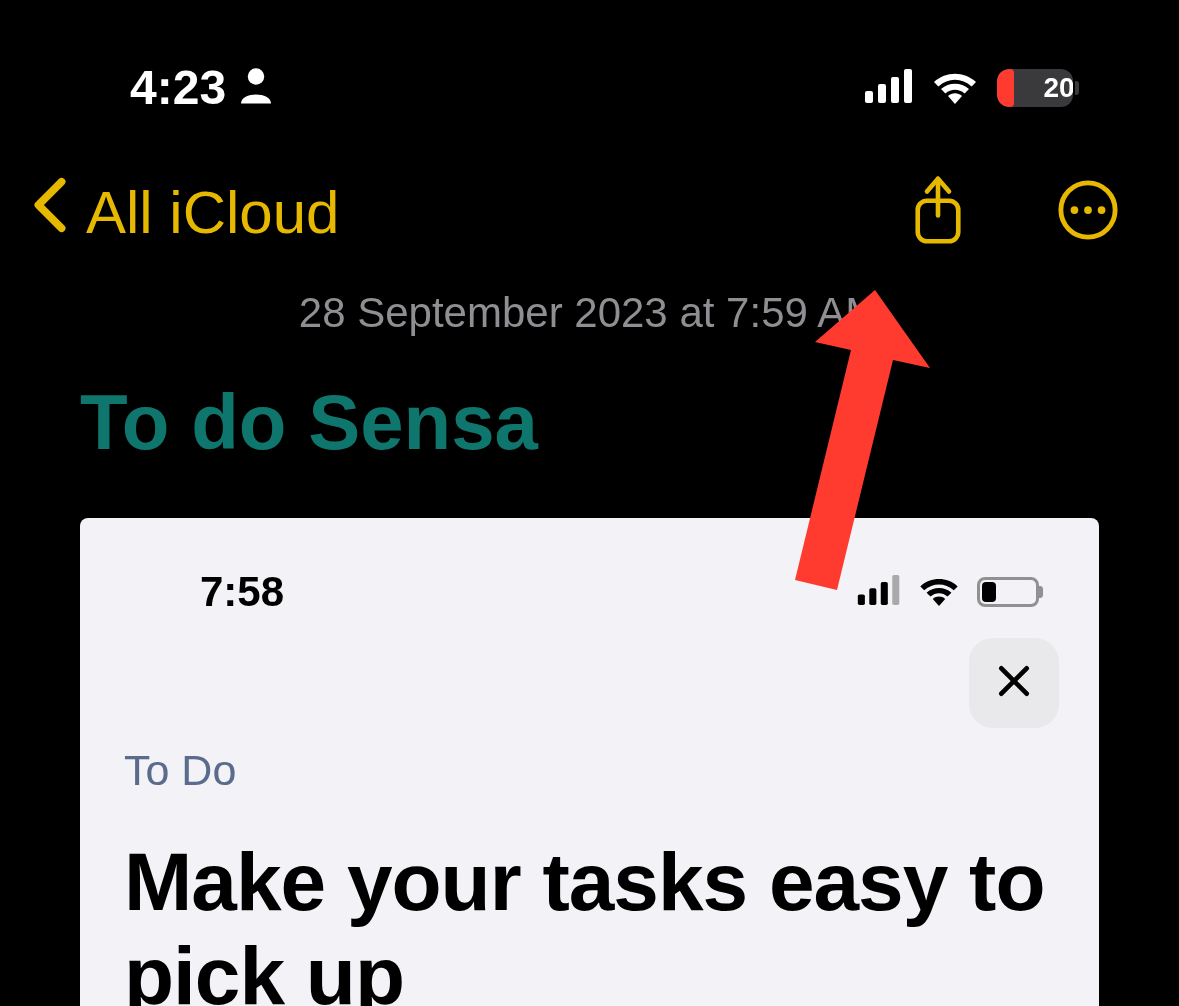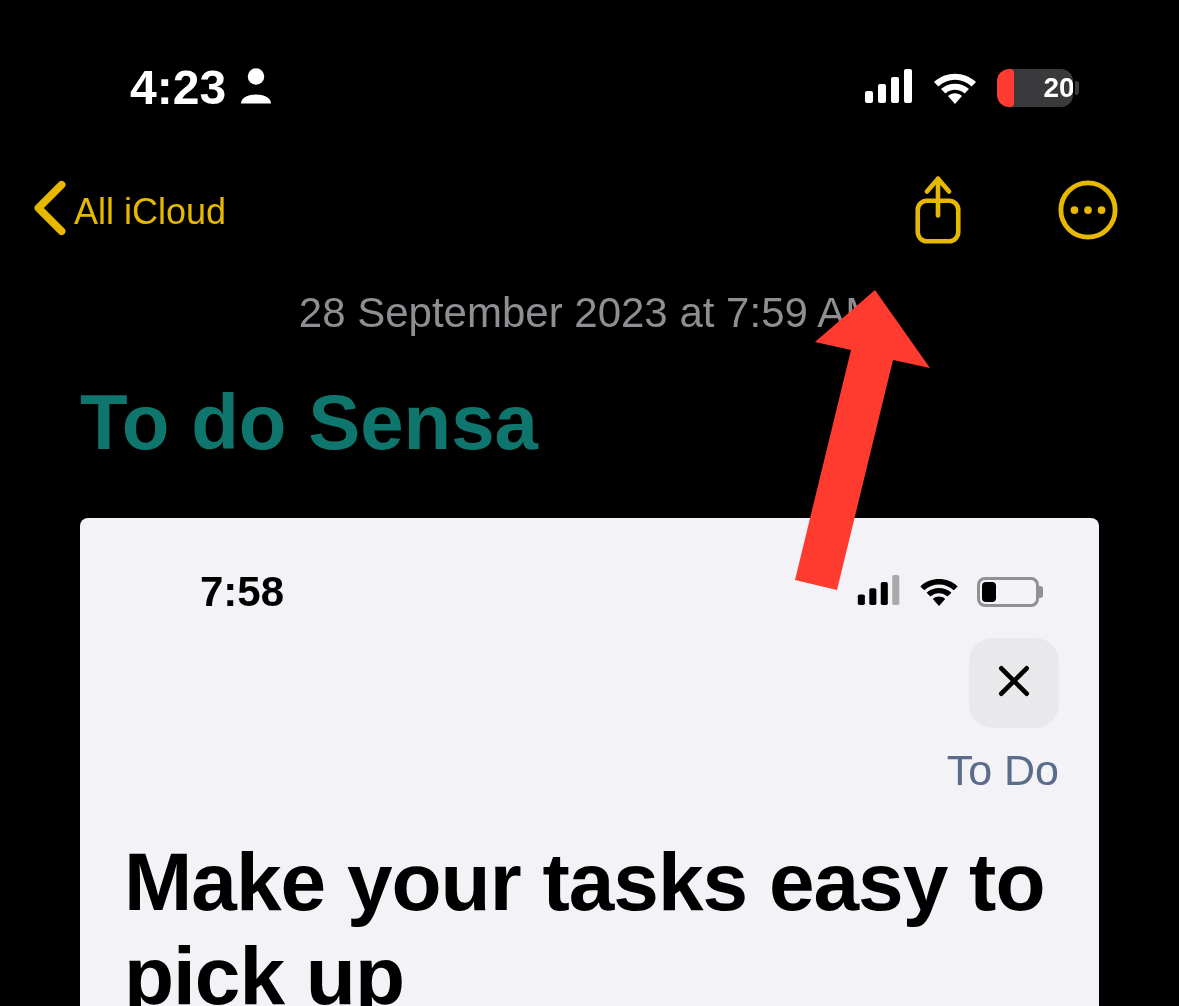--- a/index.html
+++ b/index.html
@@ -82,23 +82,23 @@
     
     .nav-bar {
       display: flex;
       justify-content: space-between;
       align-items: center;
       padding: 30px 60px 20px 30px;
     }
     .nav-back {
       display: flex;
       align-items: center;
-      gap: 4px;
+      gap: 16px;
       color: #e6b800;
-      font-size: 36px;
+      font-size: 60px;
       font-weight: 400;
     }
     .nav-right {
       display: flex;
       align-items: center;
       gap: 90px;
     }
     .nav-icon {
       color: #e6b800;
     }
@@ -190,21 +190,20 @@
     
     
     .embedded-content {
       padding: 90px 0 0 4px;
     }
     .embedded-category {
       color: #5a6b8c;
       font-size: 43px;
       font-weight: 400;
       margin-bottom: 40px;
-      text-align: right;
     }
     .embedded-heading {
       color: #000;
       font-size: 82px;
       font-weight: 800;
       line-height: 1.15;
       letter-spacing: -1px;
     }
     
     

